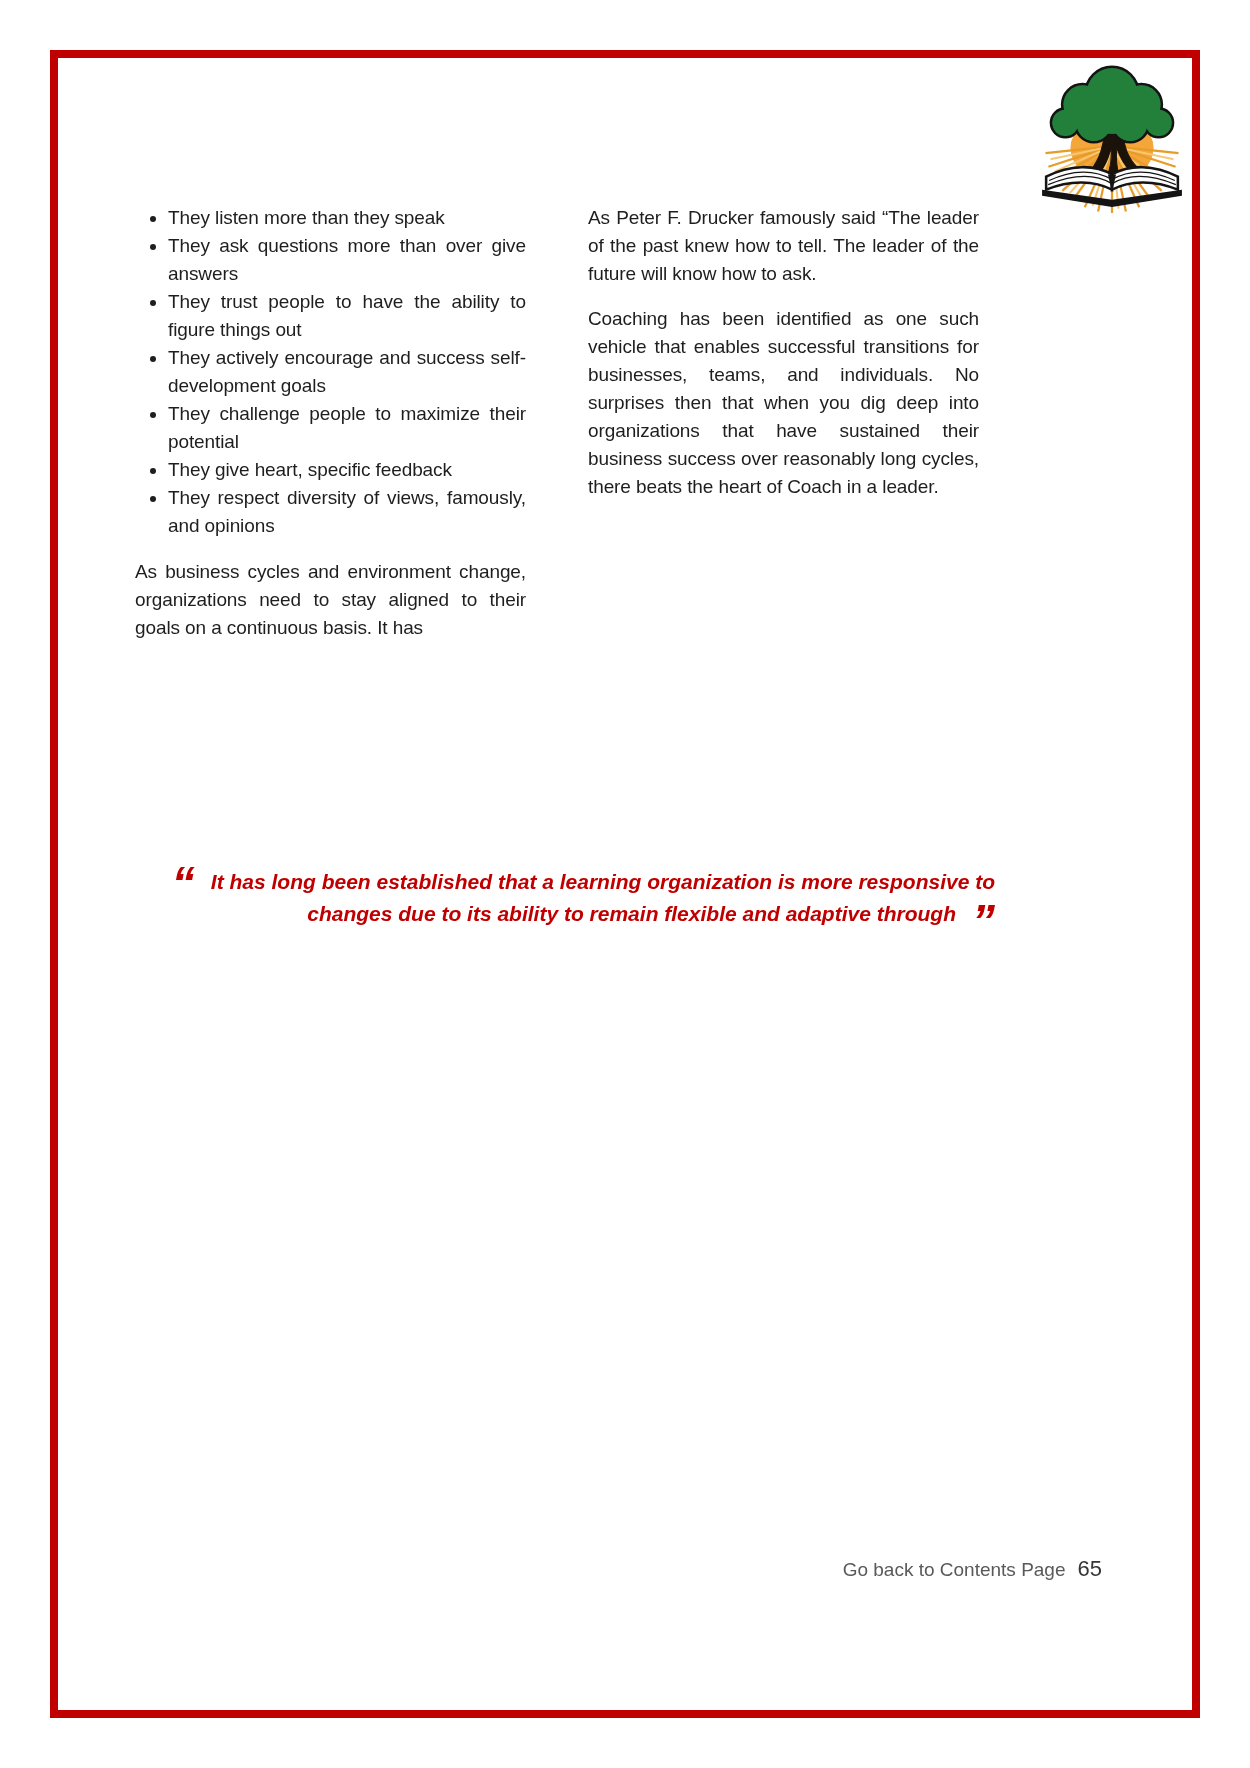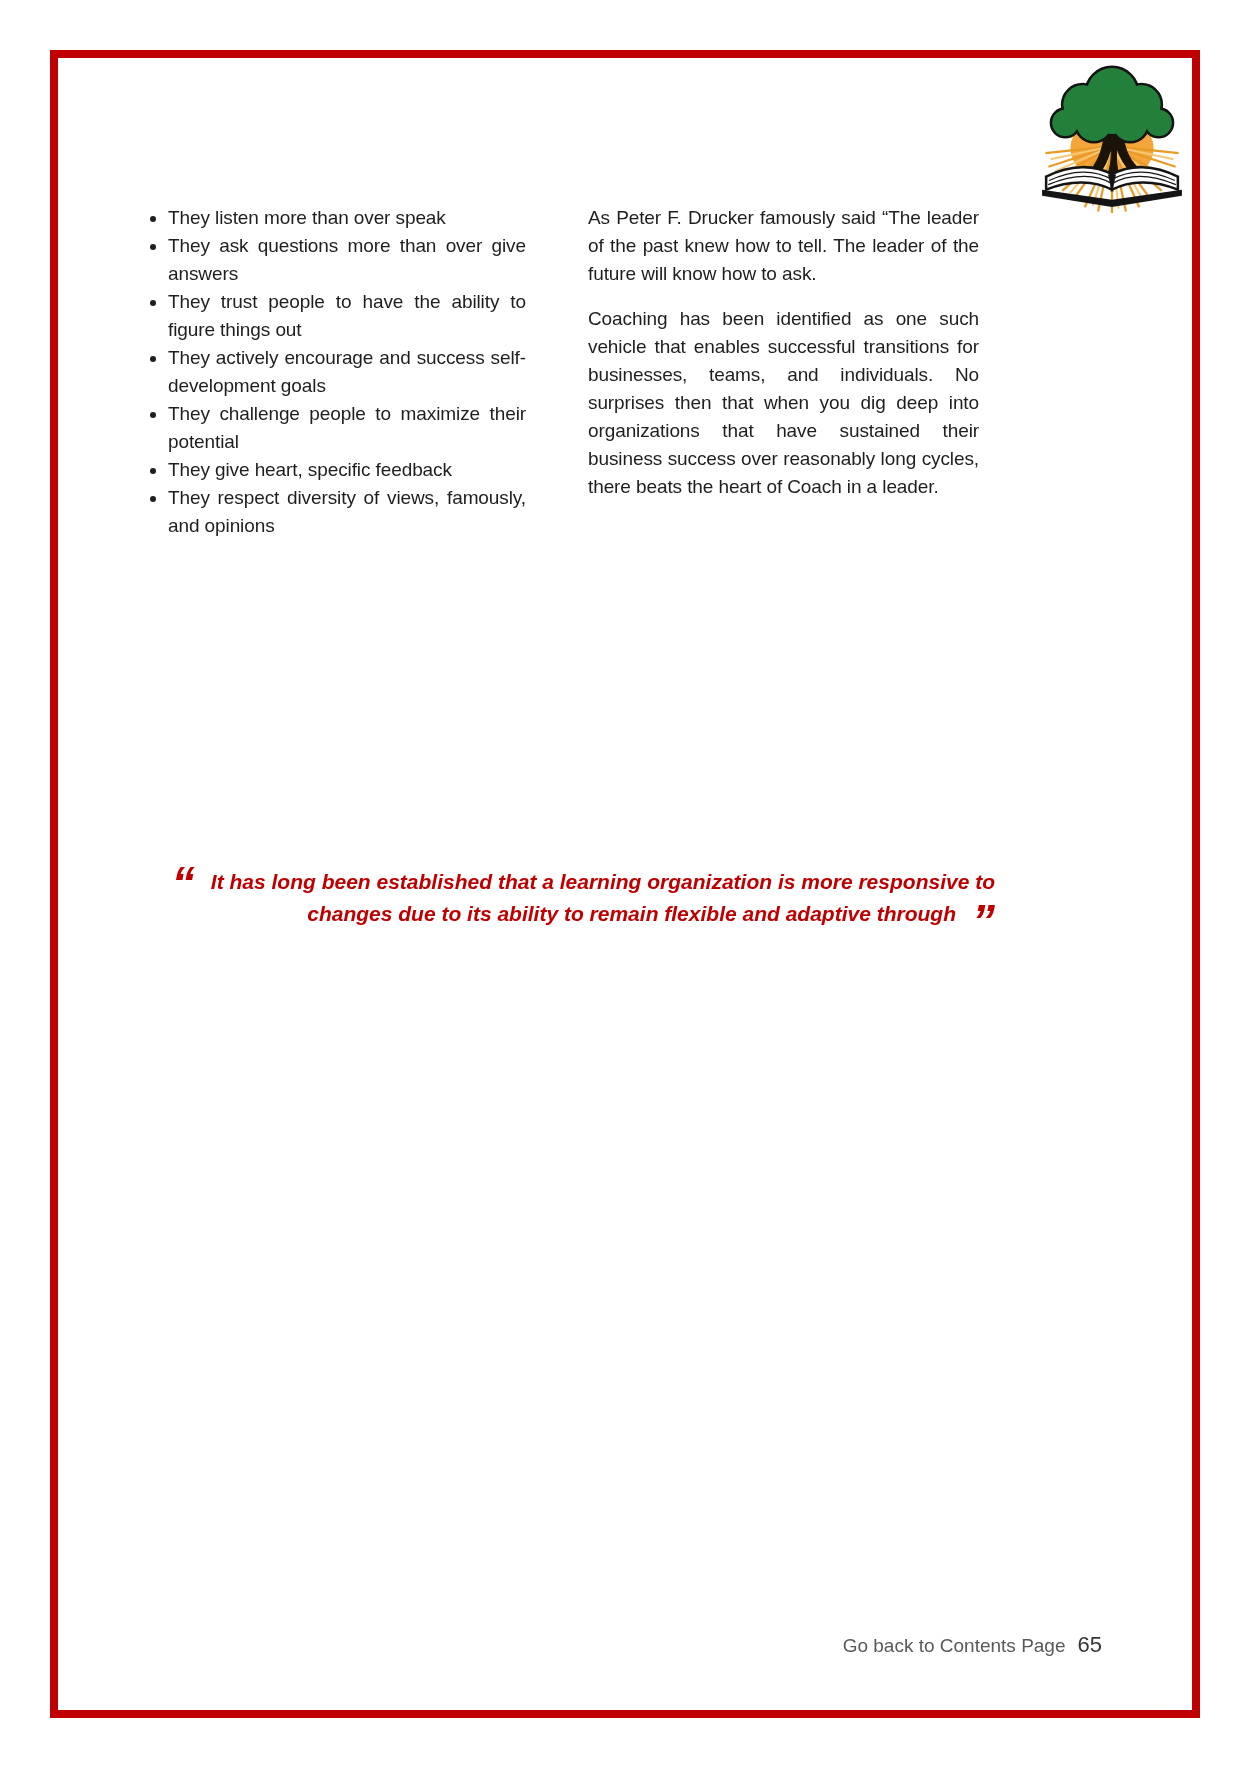--- a/index.html
+++ b/index.html
@@ -61,21 +61,21 @@
     font-size: 46px;
     line-height: 0;
     position: relative;
     font-style: italic;
     font-weight: bold;
   }
   .q-open  { top: 10px; margin-right: 16px; }
   .q-close { top: 16px; margin-left: 16px; }
   .footer {
     position: absolute;
-    top: 1632px;
+    top: 1556px;
     right: 148px;
     font-size: 19px;
     color: #595959;
     white-space: nowrap;
   }
   .footer .footer-link { color: #595959; text-decoration: none; }
   .footer .pagenum {
     color: #363636;
     font-size: 22px;
     margin-left: 12px;
@@ -154,28 +154,29 @@
       <path d="M75,121 C92,111 114,112 138,122" fill="none" stroke="#141414" stroke-width="1.2"></path>
       <path d="M6,127 L75,137 L144,127 L144,133 L75,144 L6,133 Z" fill="#141414"></path>
       <path d="M71,112 L79,112 L75,130 Z" fill="#141414"></path>
     </g>
   </svg>
 </div>
 
 <div class="columns">
   <div class="col">
     <ul class="bullets">
-        <li>They listen more than over speak</li>
+        <li>They listen more than they speak</li>
         <li>They ask questions more than over give answers</li>
         <li>They trust people to have the ability to figure things out</li>
         <li>They actively encourage and success self-development goals</li>
         <li>They challenge people to maximize their potential</li>
         <li>They give heart, specific feedback</li>
         <li>They respect diversity of views, famously, and opinions</li>
       </ul>
+    <p>As business cycles and environment change, organizations need to stay aligned to their goals on a continuous basis. It has</p>
   </div>
   <div class="col">
       <p>As Peter F. Drucker famously said “The leader of the past knew how to tell. The leader of the future will know how to ask.</p>
       <p>Coaching has been identified as one such vehicle that enables successful transitions for businesses, teams, and individuals. No surprises then that when you dig deep into organizations that have sustained their business success over reasonably long cycles, there beats the heart of Coach in a leader.</p>
     </div>
 </div>
 
 <div class="pull-quote">
   <span class="qmark q-open">“</span><span>It has long been established that a learning organization is more responsive to changes due to its ability to remain flexible and adaptive through</span><span class="qmark q-close">”</span>
 </div>

